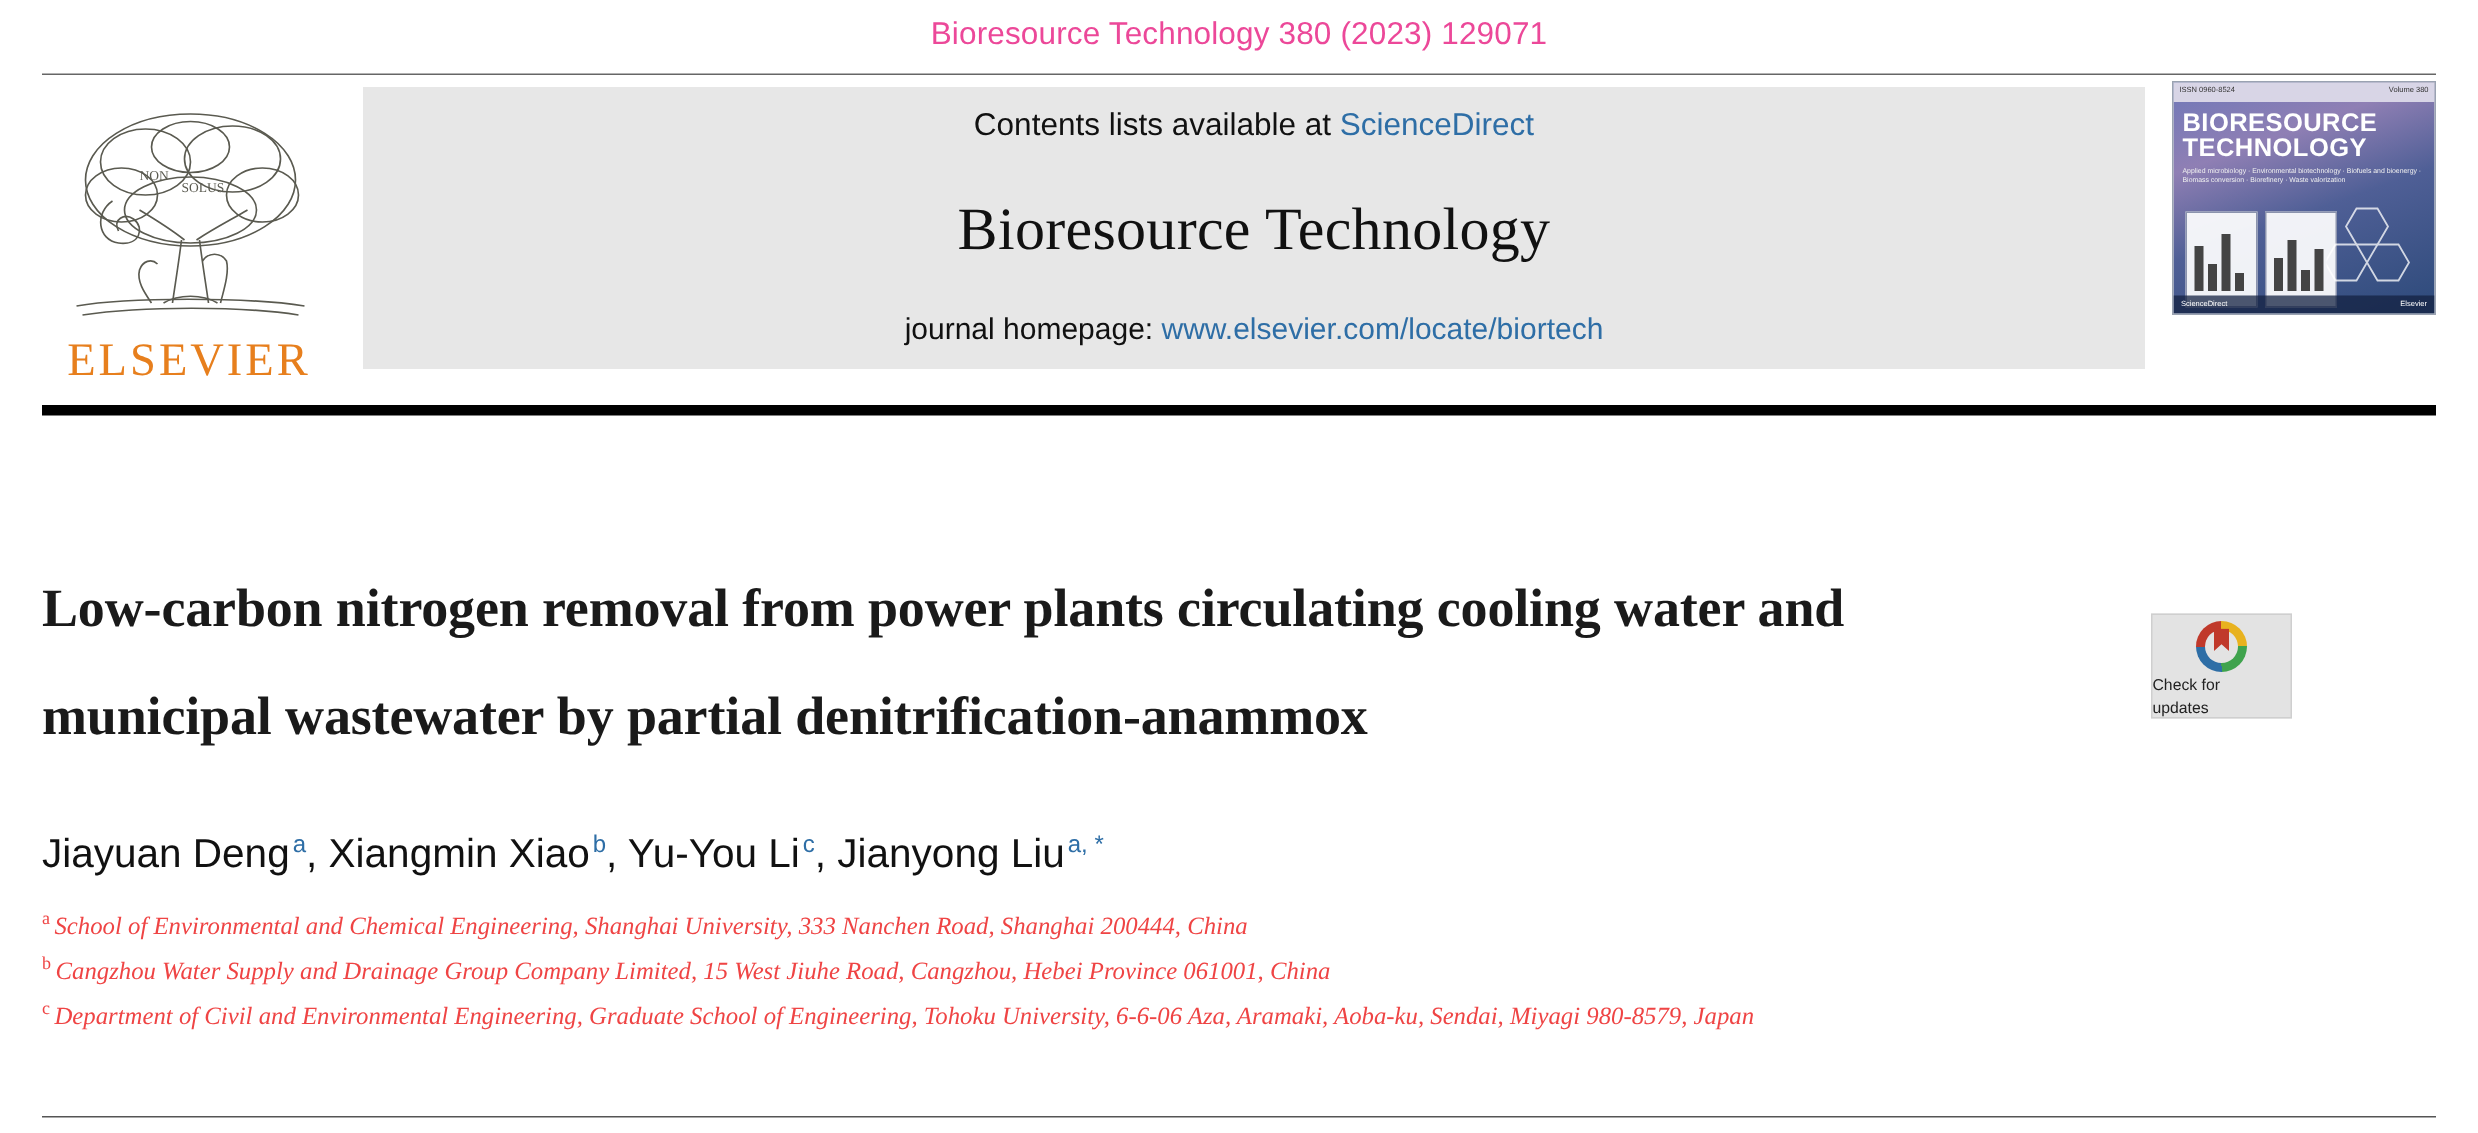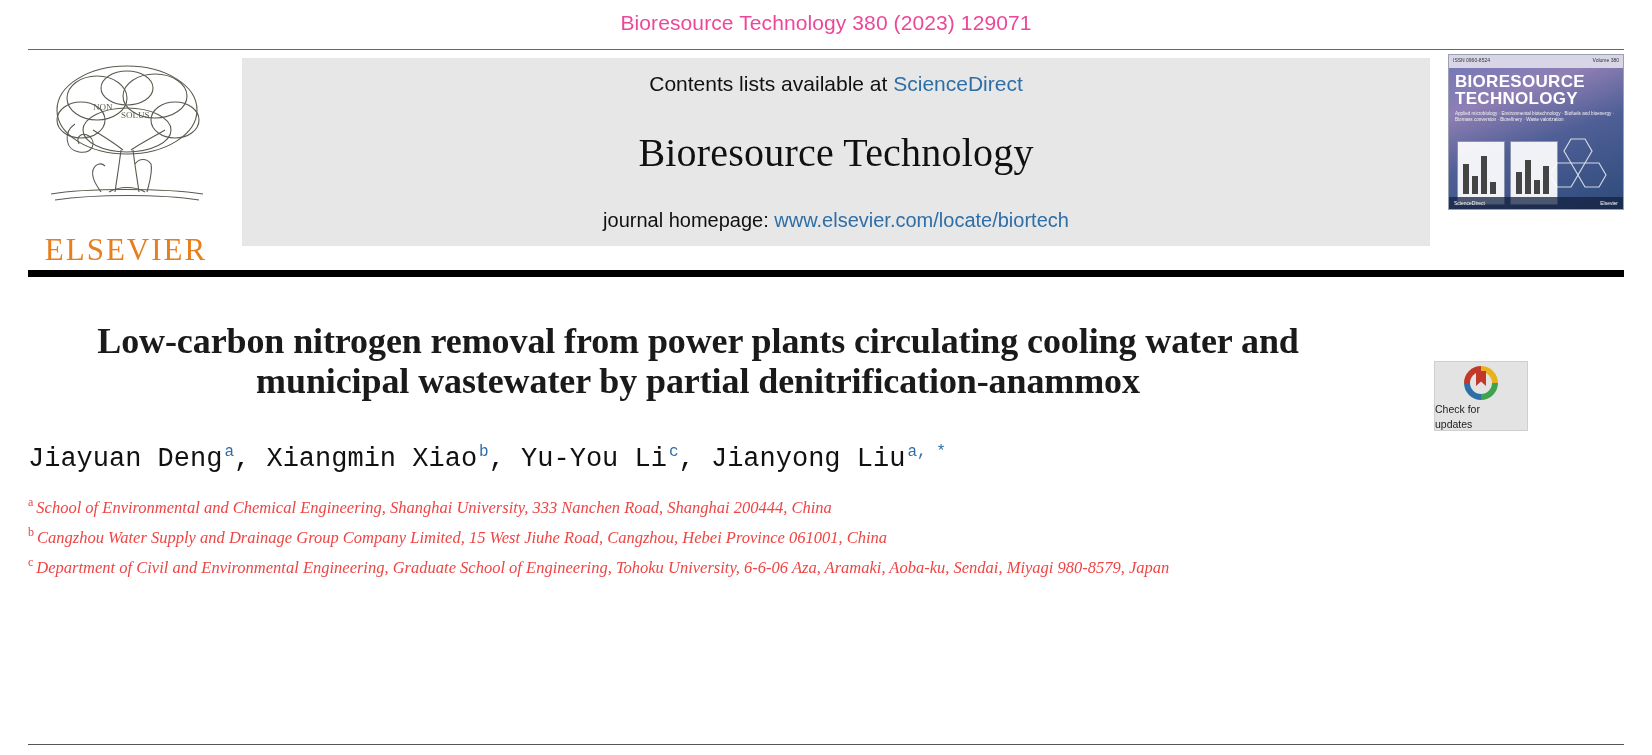--- a/index.html
+++ b/index.html
@@ -36,21 +36,21 @@
     align-items: stretch;
   }
 
   .elsevier-logo {
     width: 196px;
     flex: 0 0 196px;
     padding-top: 8px;
     display: flex;
     flex-direction: column;
     align-items: center;
-    justify-content: space-between;
+    justify-content: center;
   }
   .elsevier-tree {
     width: 182px;
     height: 150px;
   }
   .elsevier-word {
     font-family: "Liberation Serif", serif;
     font-size: 31px;
     letter-spacing: 2px;
     color: #e77f1d;
@@ -184,29 +184,28 @@
   }
 
   
   .article {
     margin: 0 28px;
     position: relative;
   }
   .title {
     font-family: "Liberation Serif", serif;
     font-size: 36px;
-    line-height: 40px;
+    line-height: 72px;
     color: #1a1a1a;
-    margin-top: 44px;
+    margin-top: 92px;
     max-width: 1340px;
     letter-spacing: -0.1px;
-    text-align: center;
   }
   .authors {
-    font-family: Liberation Mono, monospace;
+    font-family: Liberation Sans, sans-serif;
     font-size: 27px;
     line-height: 34px;
     margin-top: 34px;
     color: #111;
   }
   .authors sup {
     font-size: 16px;
     color: #2e6ea6;
     vertical-align: super;
     padding-left: 2px;

